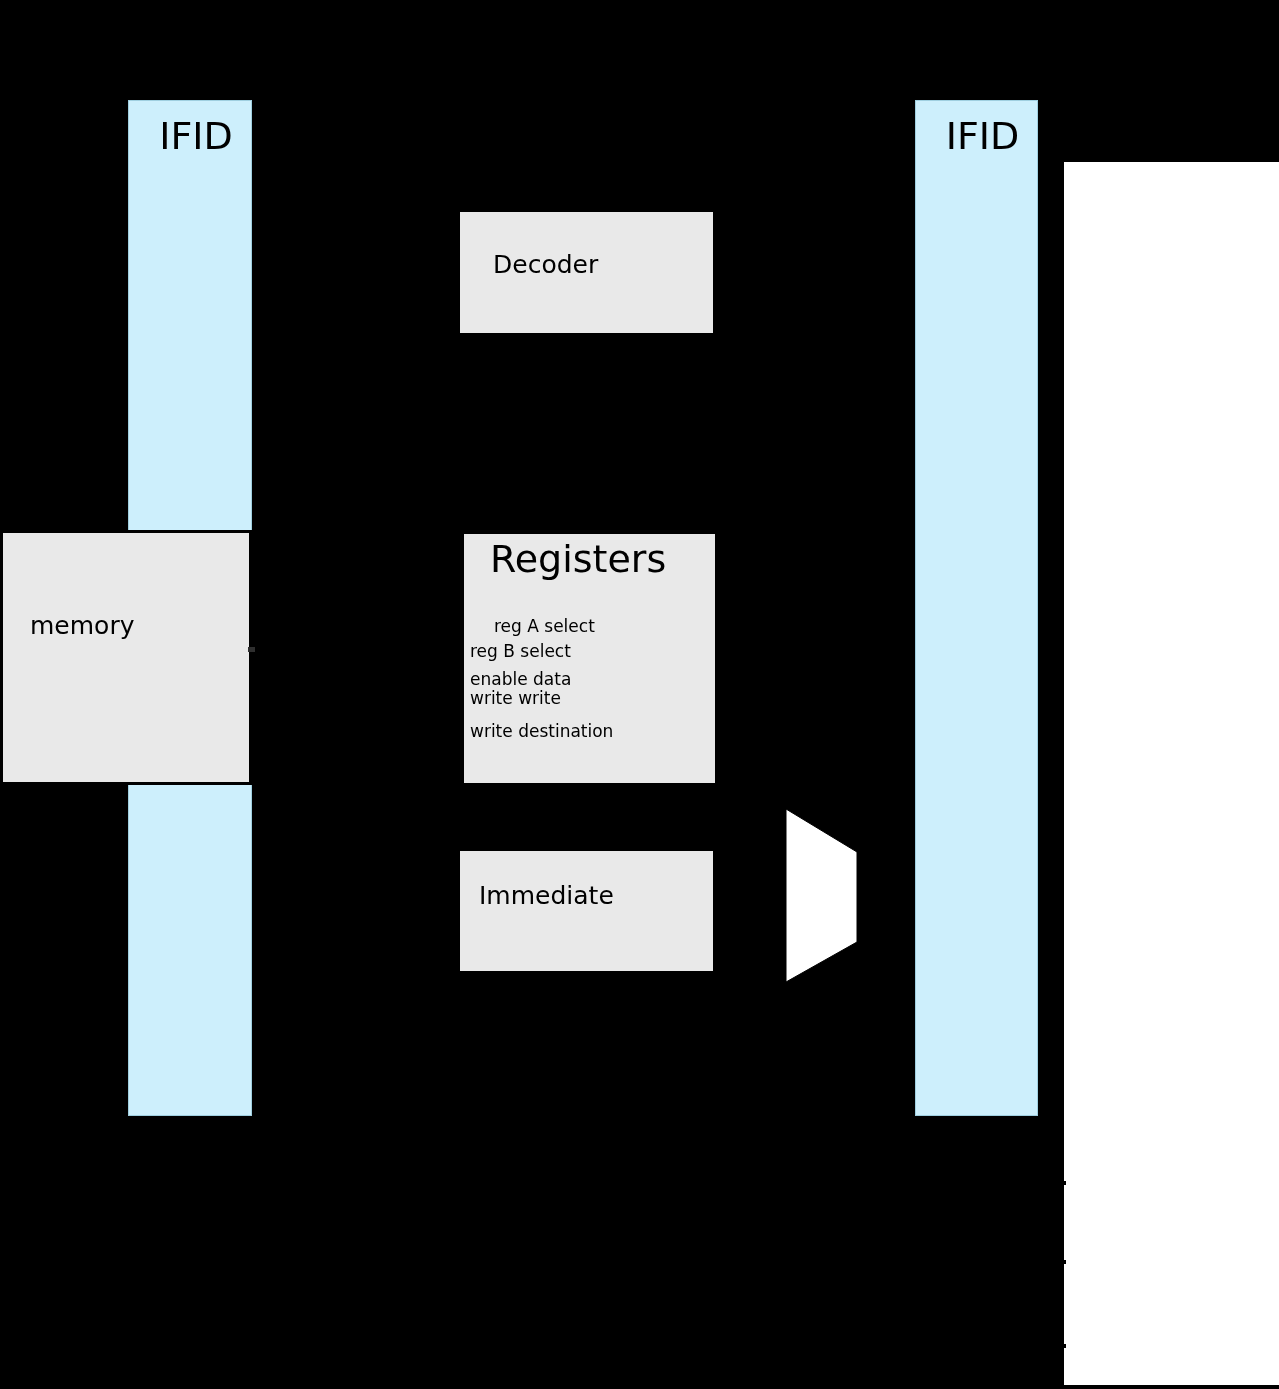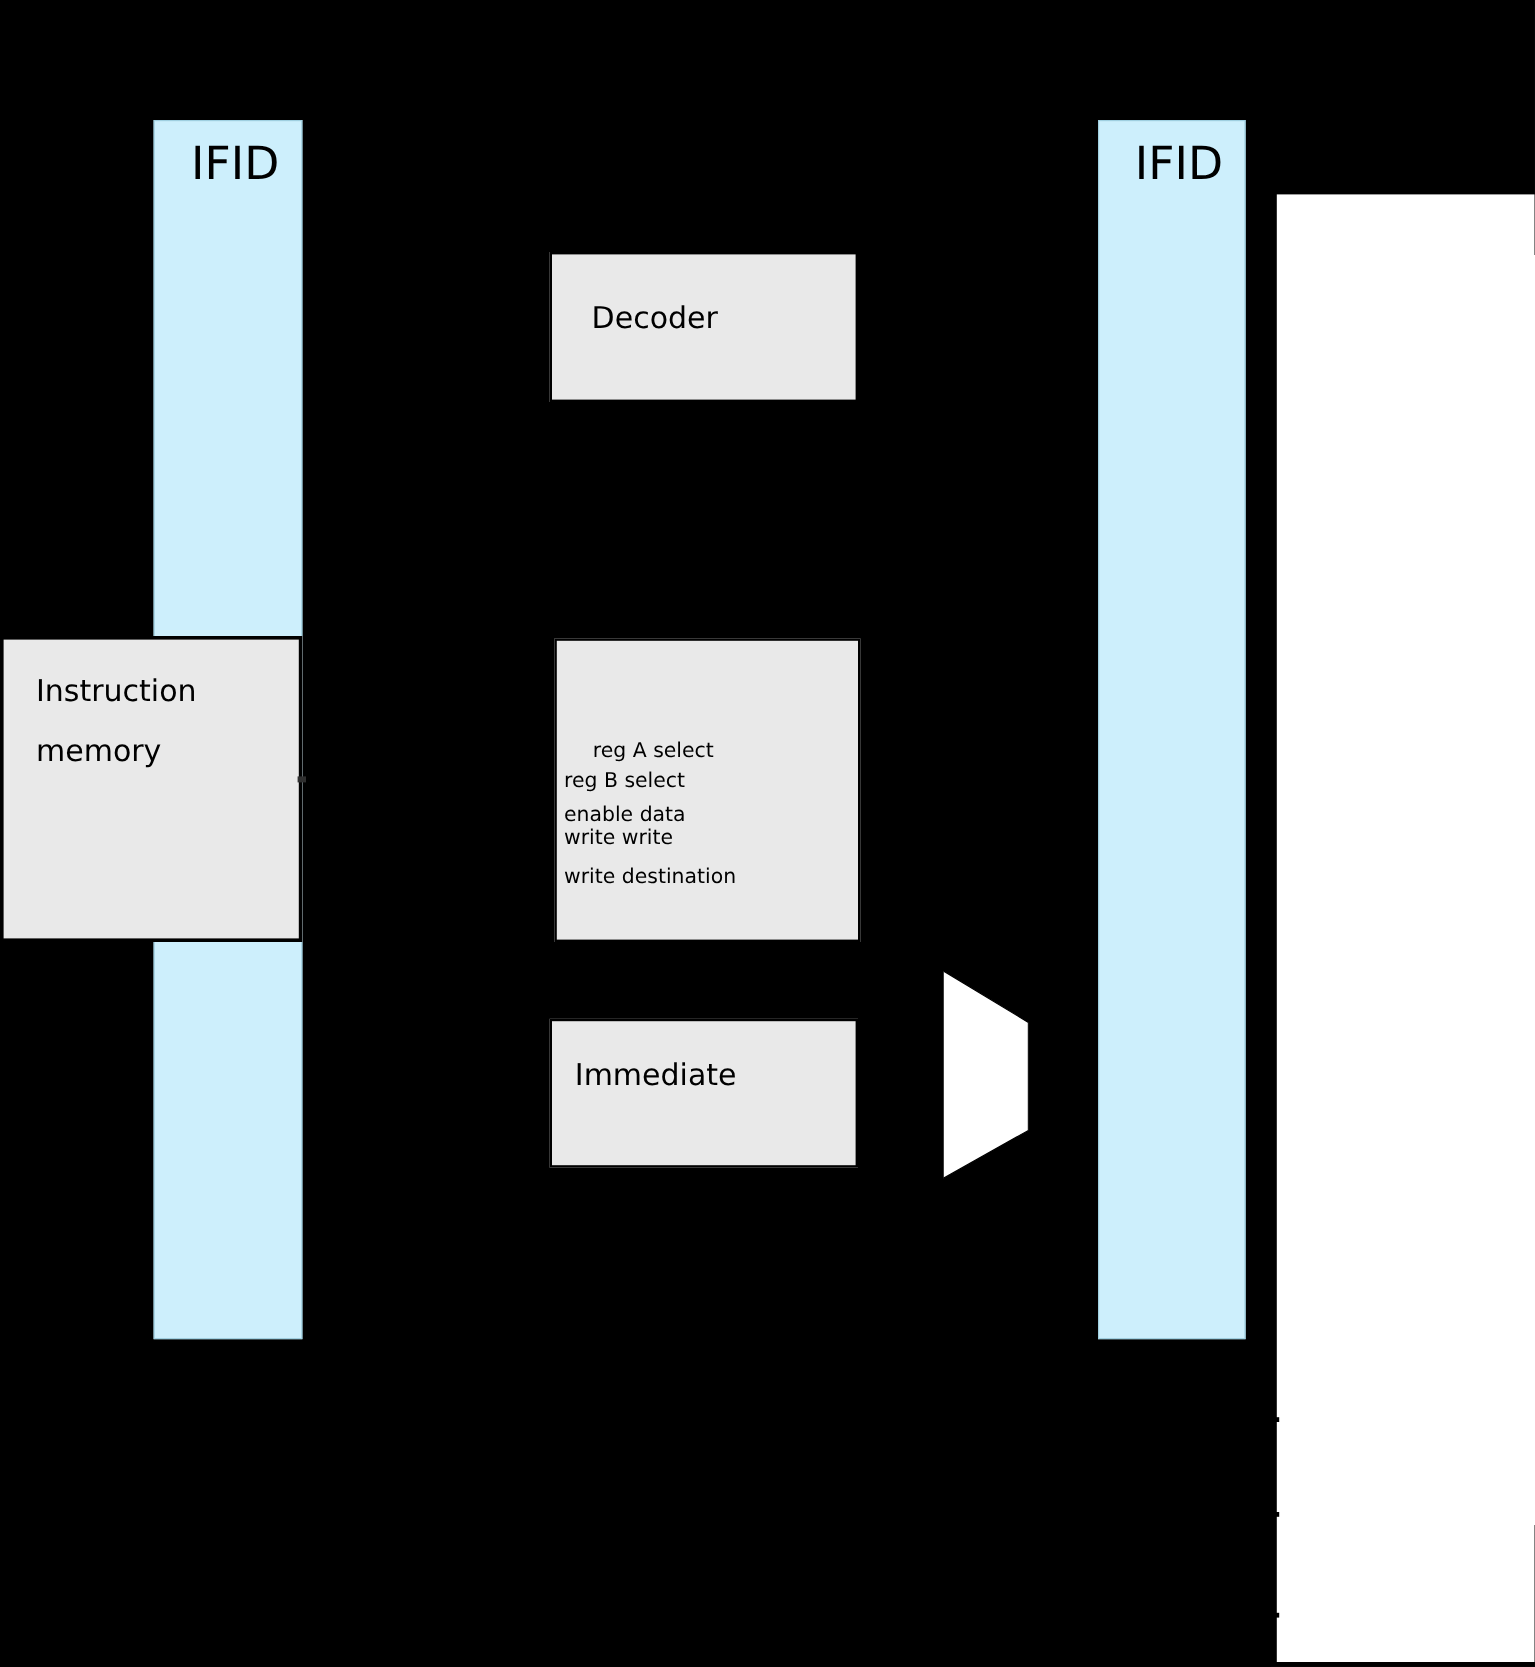--- a/index.html
+++ b/index.html
@@ -109,26 +109,27 @@
   <div class="bar idex">
     <span class="bar-label">IFID</span>
   </div>
 
   <div class="box decoder">
     <span class="box-label">Decoder</span>
   </div>
 
   <div class="box imem">
     <span class="box-label">
-      <span>Instruction</span><br>
+      <br>
       <span>memory</span>
     </span>
   </div>
 
   <div class="box registers">
+    <span class="box-title">Registers</span>
     <span class="port-label port-rega">reg A select</span>
     <span class="port-label port-regb">reg B select</span>
     <span class="port-label port-wdata">enable data</span>
     <span class="port-label port-wenable">write write</span>
     <span class="port-label port-wdest">write destination</span>
   </div>
 
   <div class="box immediate">
     <span class="box-label">Immediate</span>
   </div>

